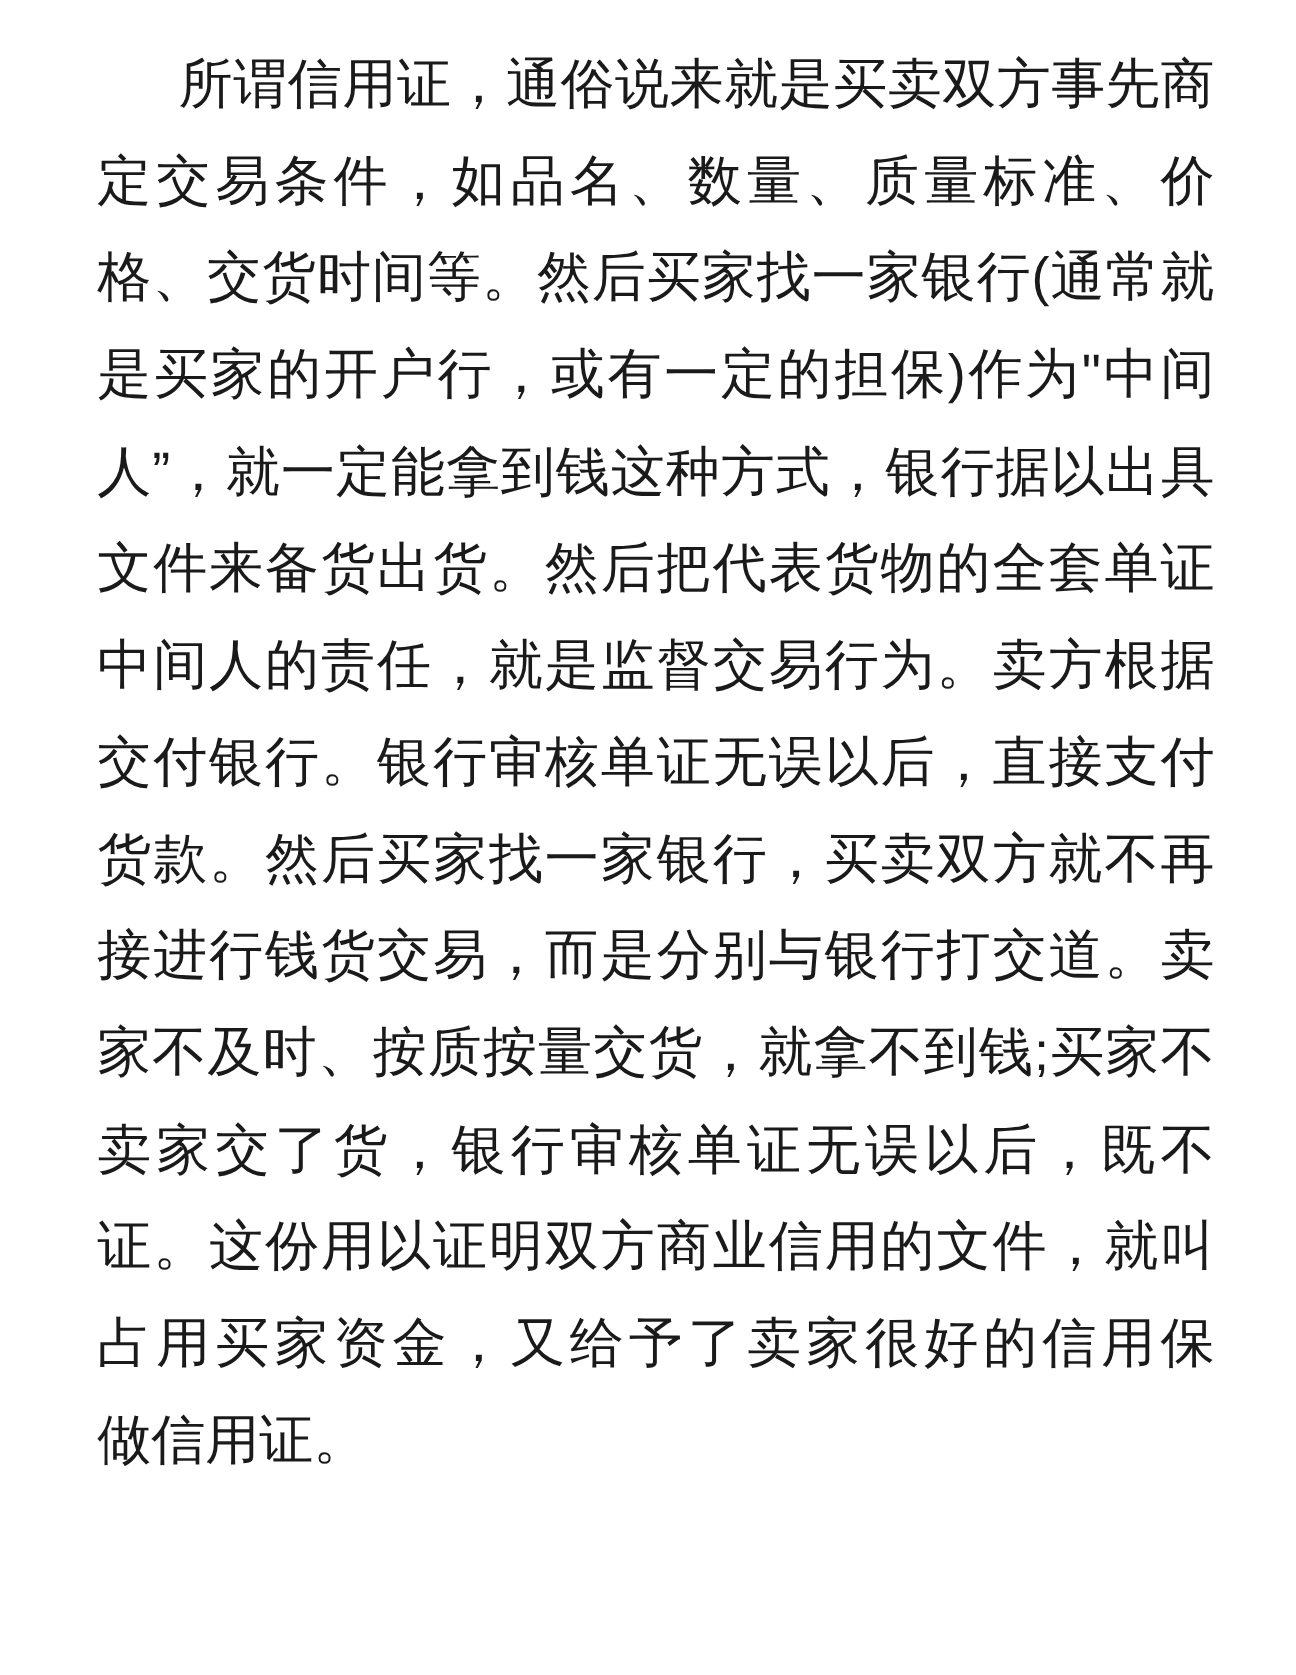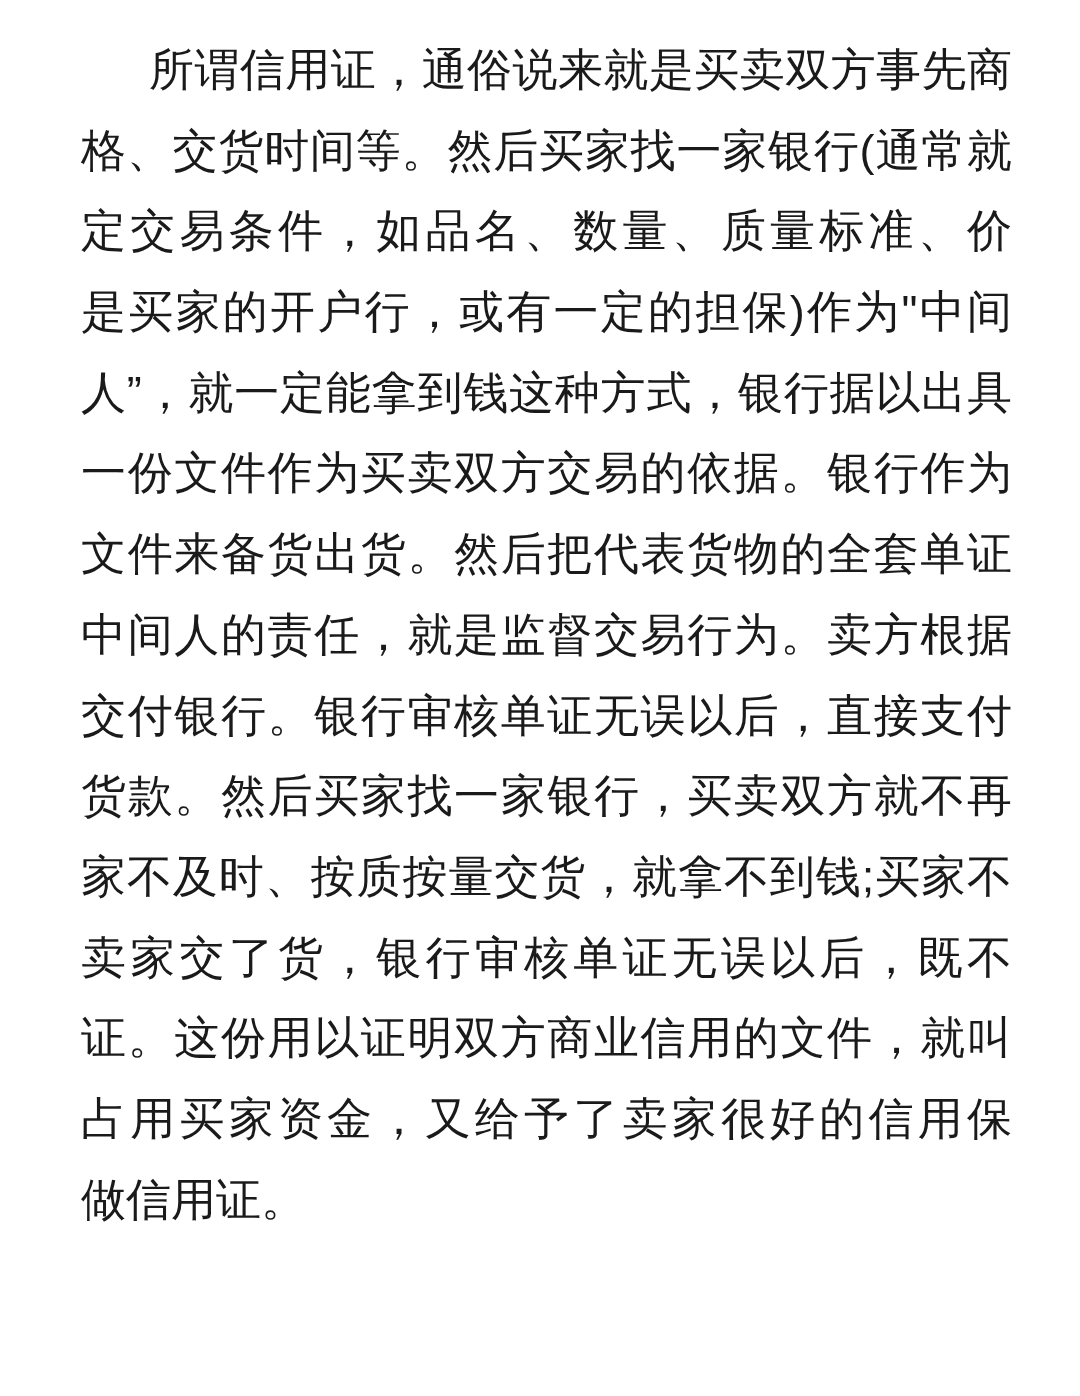--- a/index.html
+++ b/index.html
@@ -39,28 +39,28 @@
   .line.last {
     text-align-last: left;
   }
 </style>
 </head>
 <body>
 
 <main class="article">
   <div class="paragraph">
     <div class="line first">所谓信用证，通俗说来就是买卖双方事先商</div>
+    <div class="line">定交易条件，如品名、数量、质量标准、价</div>
     <div class="line">格、交货时间等。然后买家找一家银行(通常就</div>
-    <div class="line">定交易条件，如品名、数量、质量标准、价</div>
     <div class="line">是买家的开户行，或有一定的担保)作为"中间</div>
     <div class="line">人”，就一定能拿到钱这种方式，银行据以出具</div>
-    <div class="line">一份文件作为买卖双方交易的依据。银行作为</div>
     <div class="line">文件来备货出货。然后把代表货物的全套单证</div>
     <div class="line">中间人的责任，就是监督交易行为。卖方根据</div>
     <div class="line">交付银行。银行审核单证无误以后，直接支付</div>
     <div class="line">货款。然后买家找一家银行，买卖双方就不再直</div>
+    <div class="line">接进行钱货交易，而是分别与银行打交道。卖</div>
     <div class="line">家不及时、按质按量交货，就拿不到钱;买家不</div>
     <div class="line">卖家交了货，银行审核单证无误以后，既不</div>
     <div class="line">证。这份用以证明双方商业信用的文件，就叫</div>
     <div class="line">占用买家资金，又给予了卖家很好的信用保</div>
     <div class="line last">做信用证。</div>
   </div>
 </main>
 
 </body></html>

